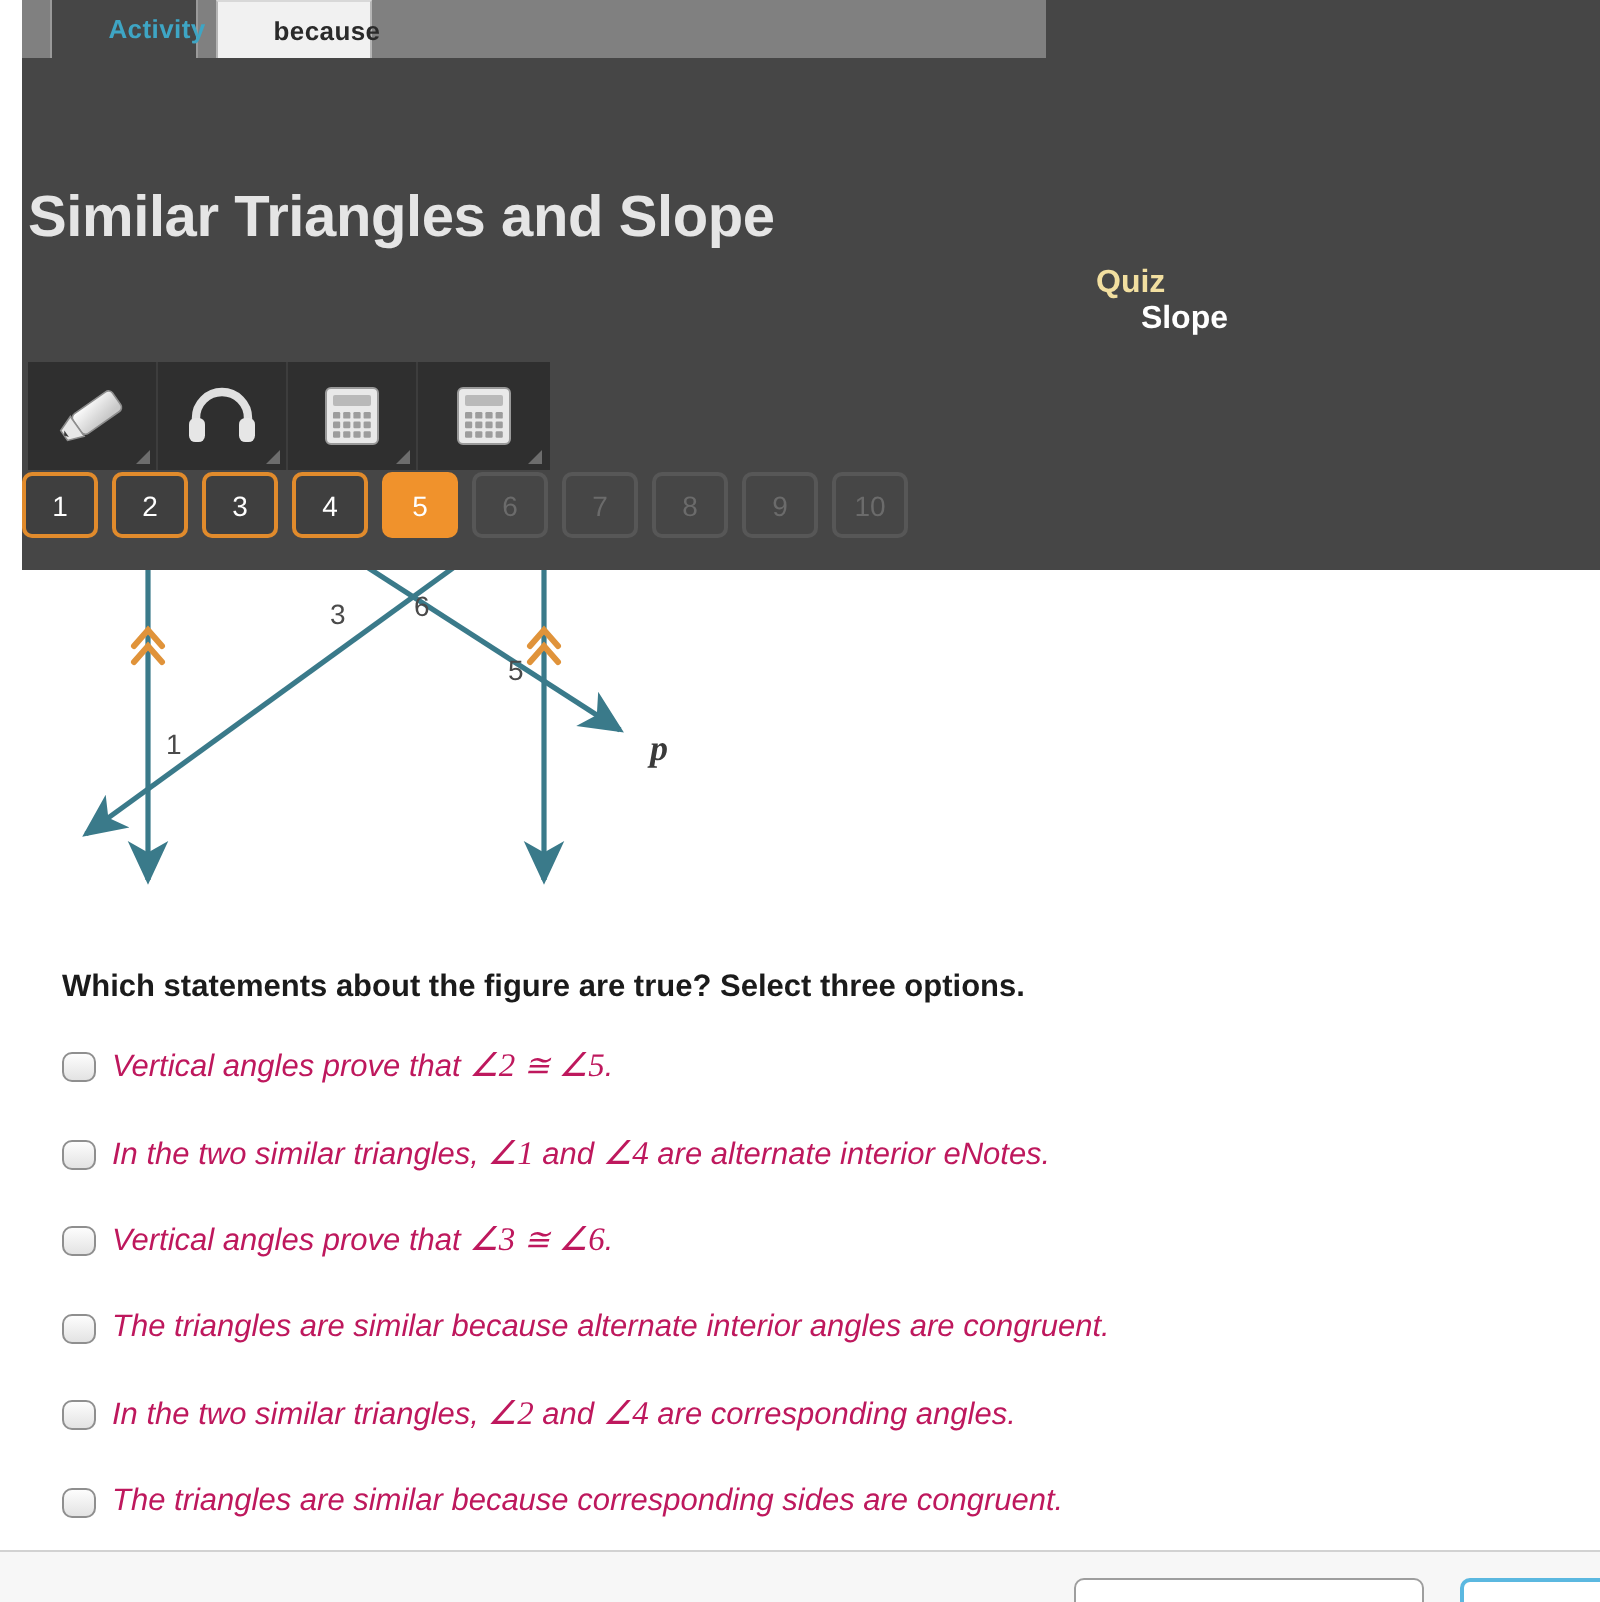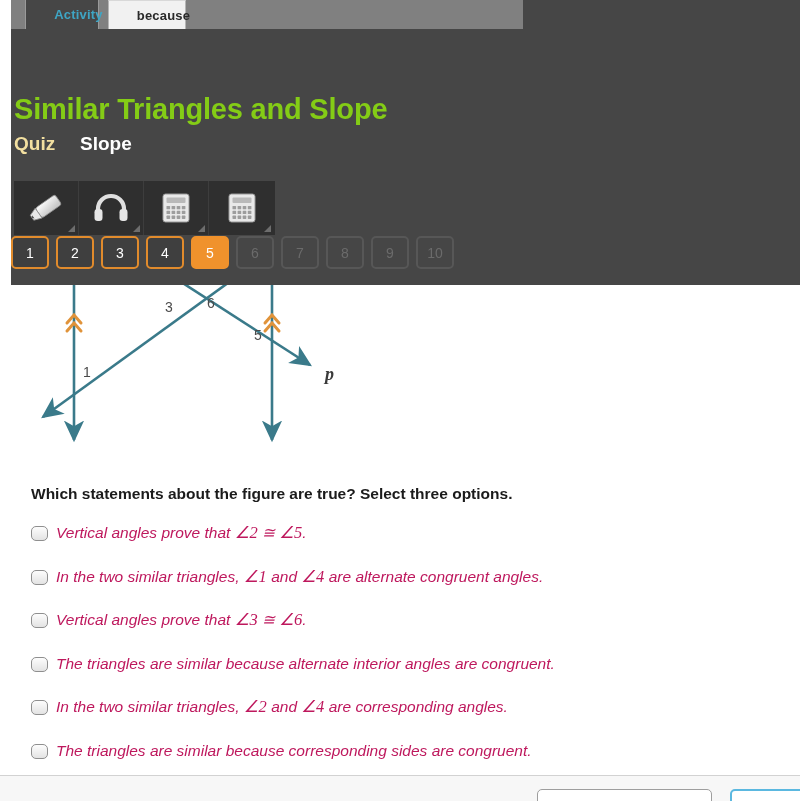--- a/index.html
+++ b/index.html
@@ -82,31 +82,32 @@
   
   .title-block {
     position: absolute;
     left: 14px;
     top: 92px;
     width: 600px;
   }
   .page-title {
     font-size: 29px;
     font-weight: bold;
-    color: #84cc16;
+    color: #e5e5e5;
     line-height: 34px;
     letter-spacing: -0.2px;
     white-space: nowrap;
   }
   .subline {
     margin-top: 7px;
     display: flex;
     align-items: flex-end;
-    font-size: 19px;
+    font-size: 16px;
     font-weight: bold;
+    flex-direction: column;
   }
   .sub-quiz {
     color: #f2dfa0;
     width: 66px;
   }
   .sub-status {
     color: #ffffff;
   }
 
   
@@ -441,21 +442,21 @@
 
     <div class="options">
 
       <div class="option-row">
         <span class="cbox"></span>
         <span class="option-text"><span>Vertical angles prove that </span><span class="ang">∠2</span><span> ≅ </span><span class="ang">∠5</span><span>.</span></span>
       </div>
 
       <div class="option-row">
         <span class="cbox"></span>
-        <span class="option-text"><span>In the two similar triangles, </span><span class="ang">∠1</span><span> and </span><span class="ang">∠4</span><span> are alternate congruent angles.</span></span>
+        <span class="option-text"><span>In the two similar triangles, </span><span class="ang">∠1</span><span> and </span><span class="ang">∠4</span><span> are alternate interior eNotes.</span></span>
       </div>
 
       <div class="option-row">
         <span class="cbox"></span>
         <span class="option-text"><span>Vertical angles prove that </span><span class="ang">∠3</span><span> ≅ </span><span class="ang">∠6</span><span>.</span></span>
       </div>
 
       <div class="option-row">
         <span class="cbox"></span>
         <span class="option-text"><span>The triangles are similar because alternate interior angles are congruent.</span></span>

